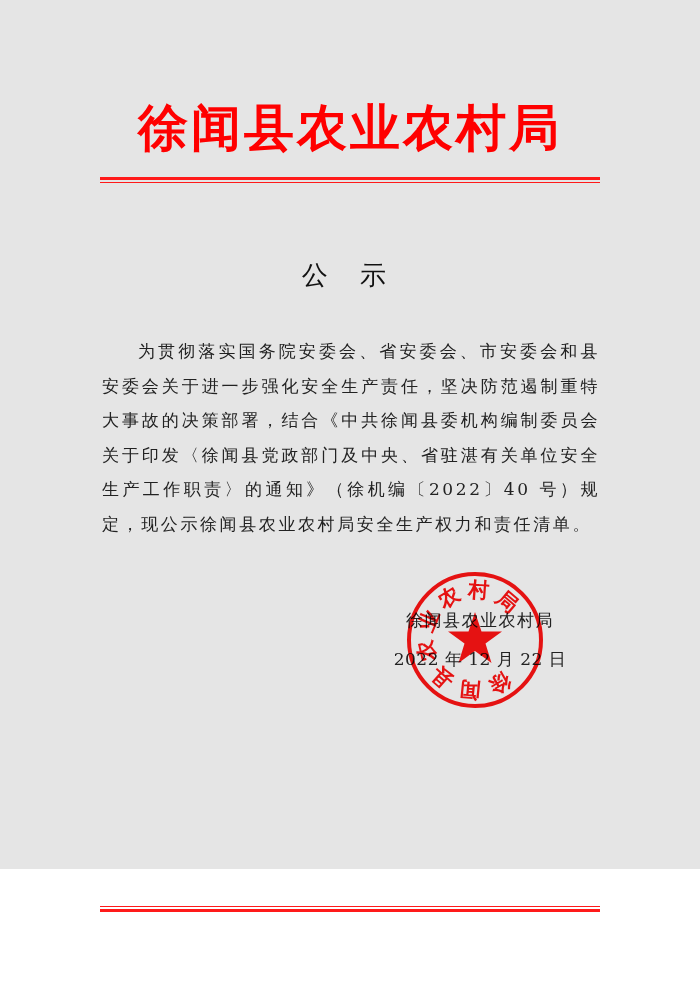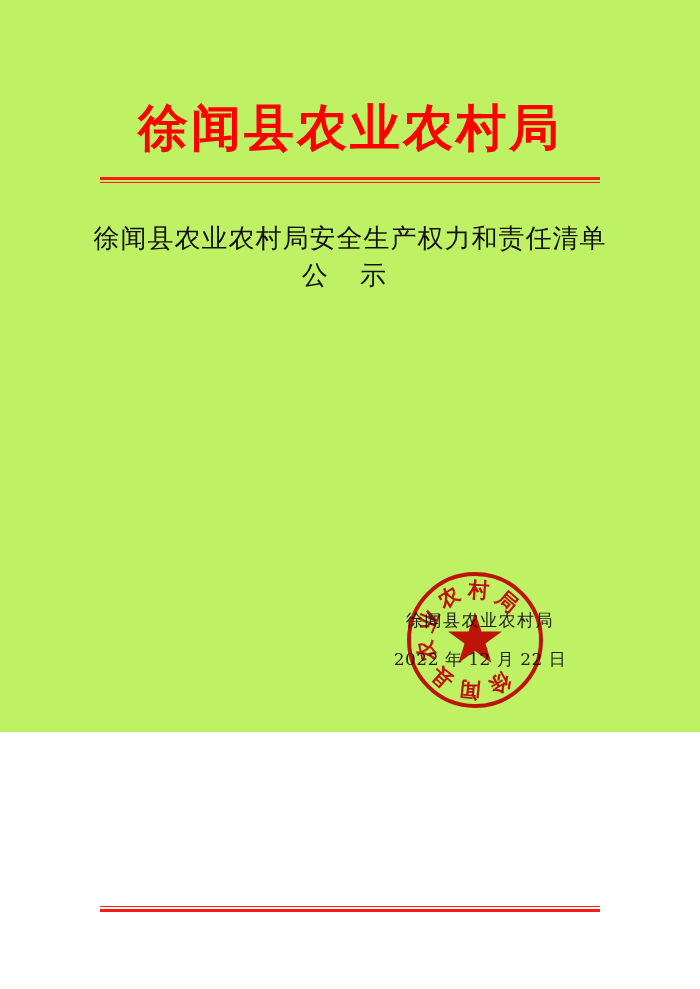--- a/index.html
+++ b/index.html
@@ -1,17 +1,17 @@
 <!DOCTYPE html>
 <html><head>
 <meta charset="utf-8">
 <style>
   html, body { margin: 0; padding: 0; background: #ffffff; }
   body { width: 700px; height: 989px; position: relative; overflow: hidden; }
-  .page { position: absolute; left: 0; top: 0; width: 700px; height: 732px; background: #bef264; }
+  .page { position: absolute; left: 0; top: 0; width: 700px; height: 869px; background: #e5e5e5; }
 
   .masthead {
     position: absolute; left: 0; top: 93px; width: 700px; text-align: center;
     font-family: "DejaVu Serif", "Liberation Serif", serif;
     font-weight: bold; font-size: 50px; line-height: 70px;
     letter-spacing: 3px; color: #ff0000;
   }
 
   .rule { position: absolute; left: 100px; width: 500px; background: #ff1a1a; }
   .rule-top-thick { top: 177px; height: 3px; }
@@ -53,23 +53,23 @@
 </head>
 <body>
 
 <div class="page">
 
   <div class="masthead">徐闻县农业农村局</div>
 
   <div class="rule rule-top-thick"></div>
   <div class="rule rule-top-thin"></div>
 
-  <div class="doc-title l1">徐闻县农业农村局安全生产权力和责任清单</div>
   <div class="doc-title l2">公 示</div>
 
+  <p class="body-text">为贯彻落实国务院安委会、省安委会、市安委会和县安委会关于进一步强化安全生产责任，坚决防范遏制重特大事故的决策部署，结合《中共徐闻县委机构编制委员会关于印发〈徐闻县党政部门及中央、省驻湛有关单位安全生产工作职责〉的通知》（徐机编〔2022〕40 号）规定，现公示徐闻县农业农村局安全生产权力和责任清单。</p>
 
   <div class="signature org">徐闻县农业农村局</div>
   <div class="signature date">2022 年 12 月 22 日</div>
 
   <div class="seal">
     <svg viewBox="0 0 144 144" xmlns="http://www.w3.org/2000/svg">
       <defs>
         <path id="sealArc" d="M 110 120 A 50 50 0 1 1 116 58" fill="none"></path>
       </defs>
       <circle cx="72" cy="72" r="66" fill="none" stroke="#ff0000" stroke-width="4"></circle>

